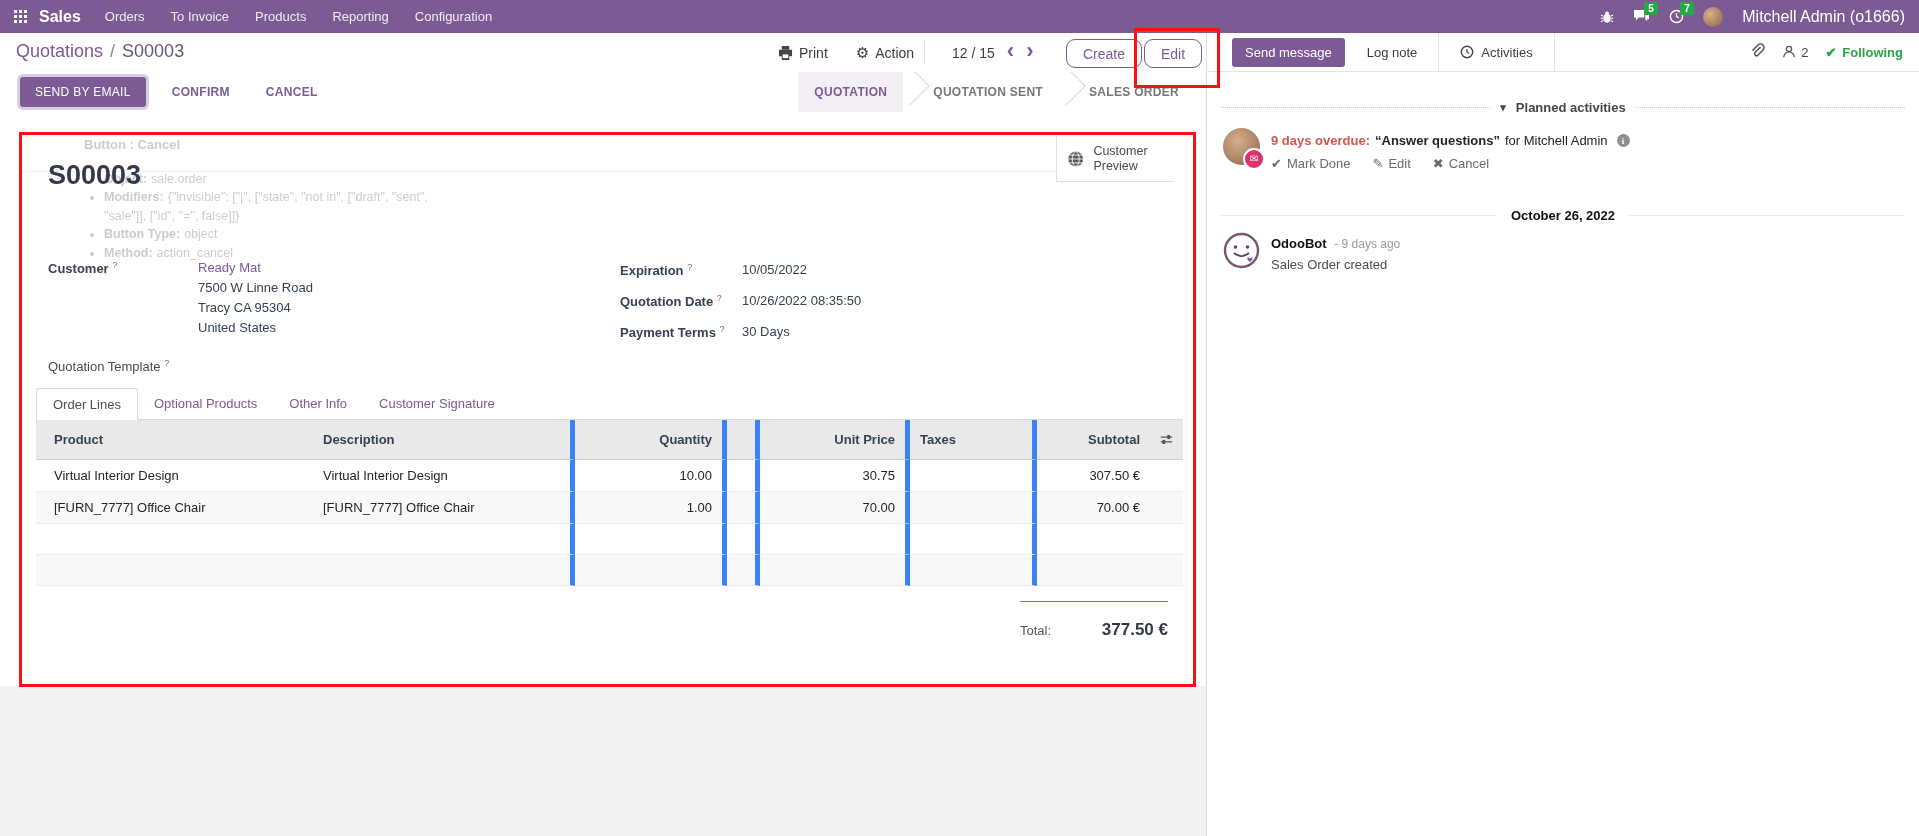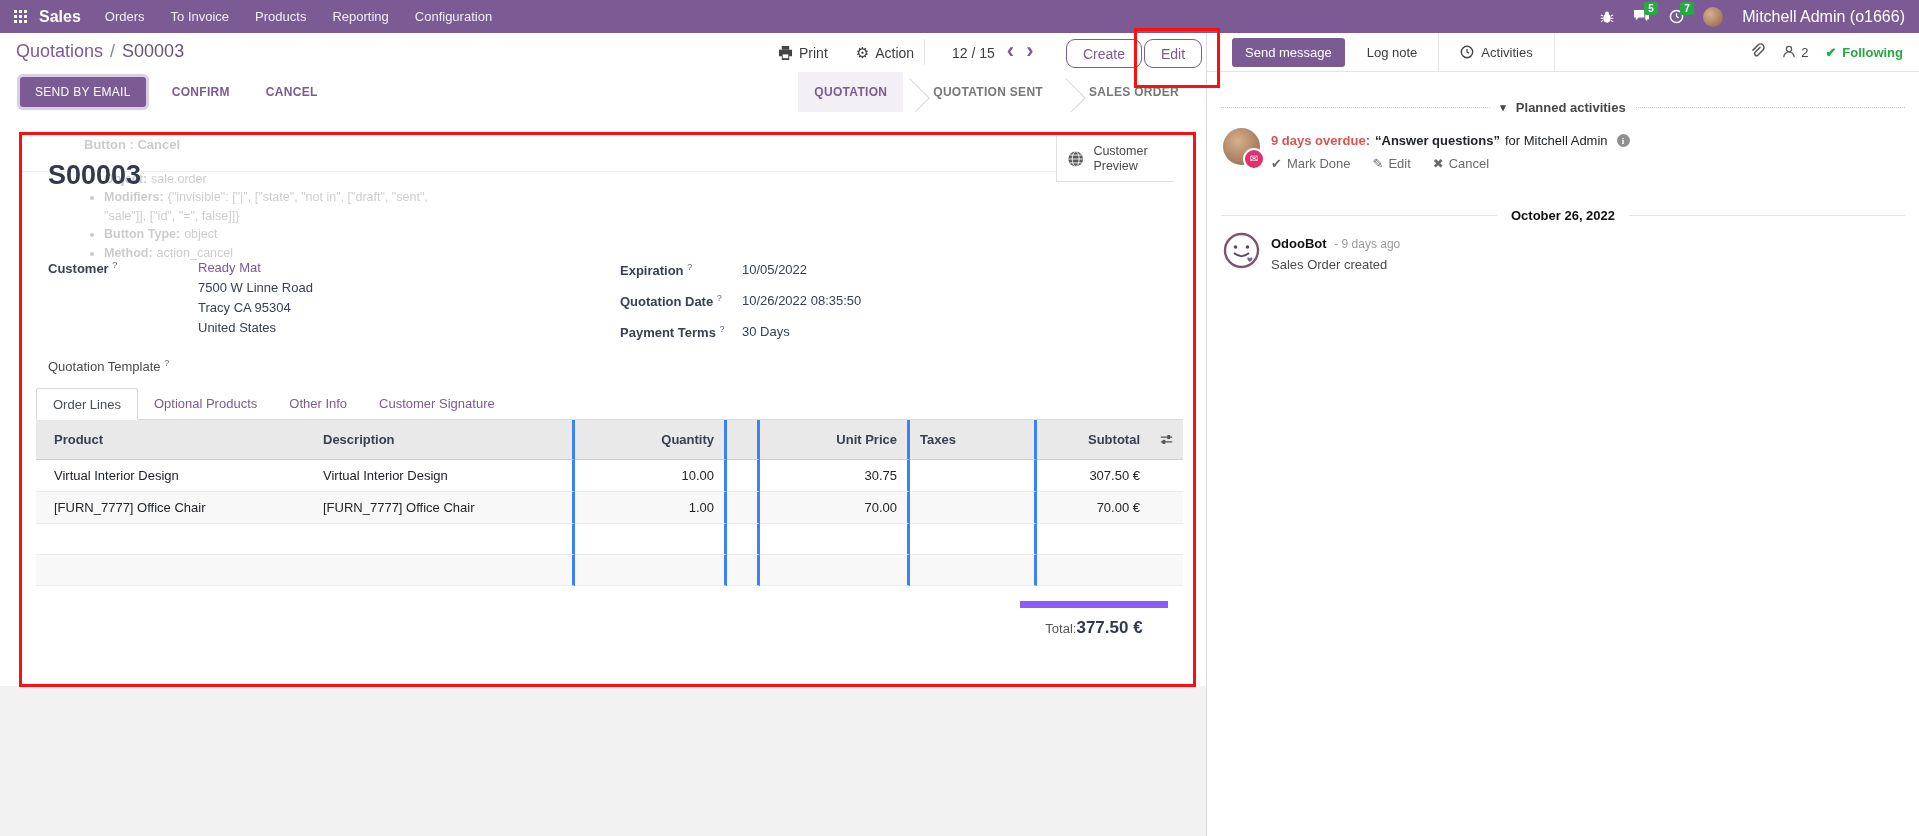--- a/index.html
+++ b/index.html
@@ -51,21 +51,21 @@
   .fcount{font-size:13px;color:#444;display:flex;gap:5px;align-items:center;cursor:pointer}
   .fol{color:#28a745;font-size:13px;font-weight:700;display:flex;gap:6px;align-items:center;cursor:pointer}
   .fol .chk{font-size:13px}
 
   
   .sb{position:absolute;left:0;top:72px;width:1206px;height:40px;border-bottom:1px solid #e4e4e4;background:#fff}
   .sb-btns{position:absolute;left:20px;top:0;height:40px;display:flex;align-items:center;gap:16px}
   .btn-email{background:#7c5a93;color:#fff;font-size:12px;font-weight:400;letter-spacing:.3px;
              padding:8px 15px;border-radius:3px;box-shadow:0 0 0 3px #d9cfe3;cursor:pointer}
   .btn-flat{color:#7c5a93;font-size:12px;font-weight:700;letter-spacing:.3px;padding:8px 10px;cursor:pointer}
-  .steps{position:absolute;right:11px;top:0;height:40px;display:flex;align-items:flex-end;overflow:hidden}
+  .steps{position:absolute;right:11px;top:0;height:40px;display:flex;align-items:flex-start;overflow:hidden}
   .step{font-size:12px;font-weight:700;letter-spacing:.3px;color:#777;padding:0 16px;height:40px;
         display:flex;align-items:center;cursor:pointer}
   .step.active{color:#7c5a93;background:#f3f0f5}
   .arrow{width:27px;height:27px;border-top:1px solid #d9d9d9;border-right:1px solid #d9d9d9;
          transform:rotate(45deg);flex:none;margin:0 -7px}
 
   
   .sheet{position:absolute;left:0;top:112px;width:1206px;height:574px;background:#fff}
   .ghline{position:absolute;left:20px;top:59px;width:1140px;border-top:1px solid #f0f0f0}
   .tooltip{position:absolute;left:84px;top:24px;width:345px;opacity:.25;color:#333;
@@ -89,32 +89,32 @@
   .tab.active{color:#495057;background:#fff;border:1px solid #d9d9d9;border-bottom:1px solid #fff;
               margin-bottom:-1px;border-radius:3px 3px 0 0}
 
   .tbl{position:absolute;left:36px;top:308px;width:1147px;font-size:13px;color:#212529}
   .tr{display:flex}
   .tr>div{box-sizing:border-box;padding:0 10px;display:flex;align-items:center;overflow:hidden;white-space:nowrap}
   .th>div{background:#e9e9e9;font-weight:700;color:#374151;height:40px;border-bottom:1px solid #cfcfcf}
   .td>div{height:32px;border-bottom:1px solid #ececec}
   .row-empty>div{height:31px}
   .row-alt>div{background:#f8f8f8}
-  .bd{border-right:3px solid #3b82f6}
+  .bd{border-right:5px solid #3b82f6}
   .c-prod{width:277px;padding-left:18px !important}
   .c-desc{width:262px}
   .c-qty{width:152px;justify-content:flex-end}
   .c-sp{width:33px}
   .c-price{width:150px;justify-content:flex-end}
   .c-tax{width:127px}
   .c-sub{width:113px;justify-content:flex-end}
   .c-ico{width:33px;justify-content:center}
 
-  .totals{position:absolute;left:1020px;top:489px;width:148px;border-top:7px solid #8b5cf6;
-          padding-top:10px;display:flex;justify-content:center;align-items:baseline}
+  .totals{position:absolute;left:1020px;top:489px;width:148px;border-top:1px solid #8b5cf6;
+          padding-top:18px;display:flex;justify-content:space-between;align-items:baseline}
   .totals .tl{font-size:13px;color:#555}
   .totals .tv{font-size:17px;font-weight:700;color:#32394a}
 
   .sheet-bg{position:absolute;left:0;top:686px;width:1206px;height:150px;background:#f2f2f2}
 
   
   .chatter{position:absolute;left:1206px;top:72px;width:713px;height:764px;background:#fff;
            border-left:1px solid #dcdcdc;box-sizing:border-box}
   .planned{position:absolute;left:14px;right:14px;top:28px;display:flex;align-items:center;gap:10px;
            font-size:13px;font-weight:700;color:#454748}

